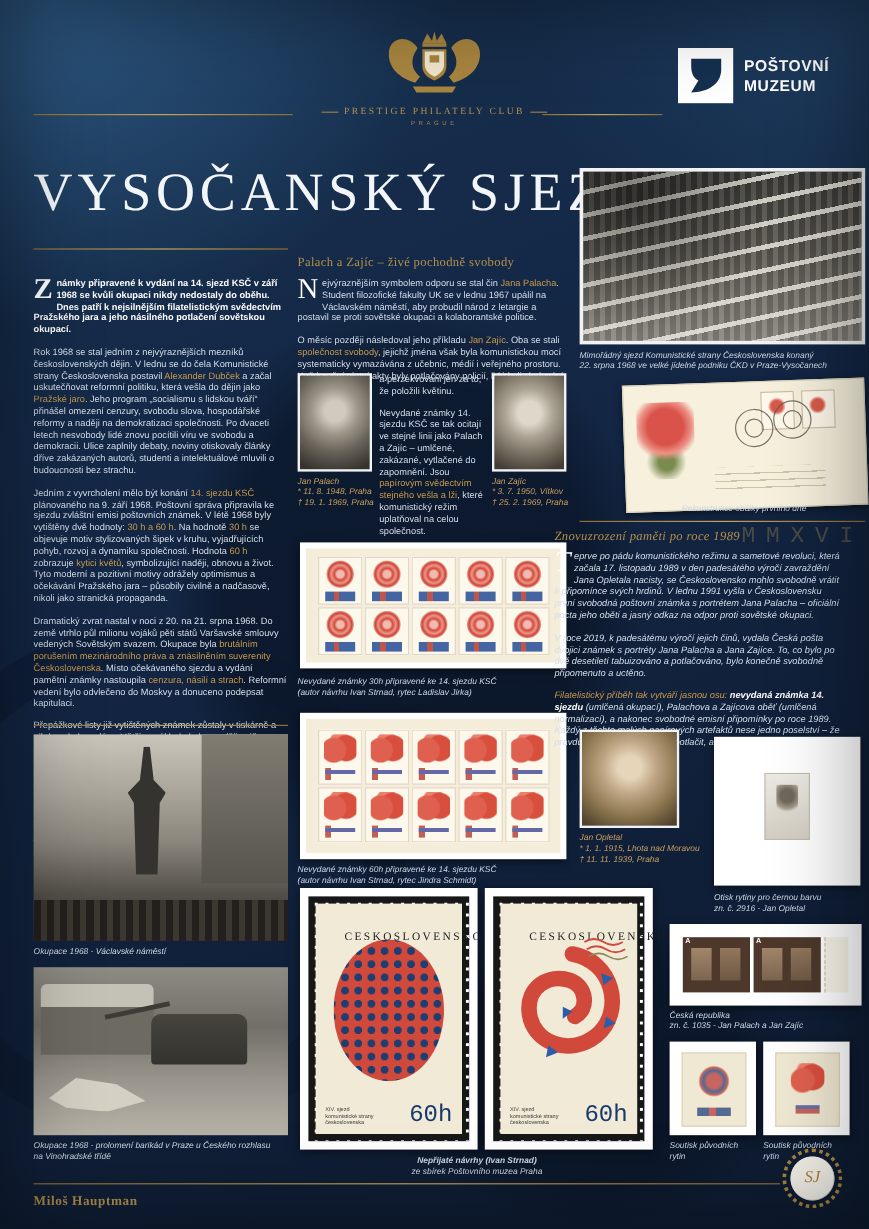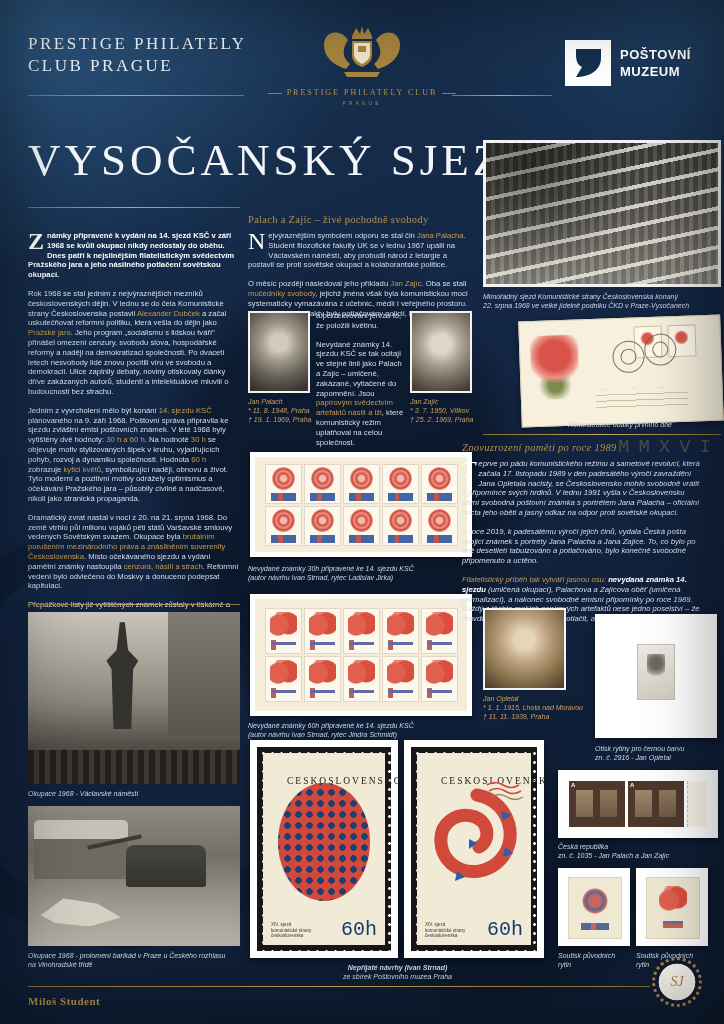--- a/index.html
+++ b/index.html
@@ -217,24 +217,20 @@
 </head>
 <body>
 
 <div class="poster">
 
   <div class="wm1"></div>
   <div class="wm2"></div>
   <div class="wm3"></div>
   <div class="wm-year">MMXVI</div>
 
-  <div class="club-name">
-    <div>PRESTIGE PHILATELY</div>
-    <div>CLUB PRAGUE</div>
-  </div>
   <div class="hline hl-left"></div>
   <div class="hline hl-right"></div>
 
   <svg class="emblem" viewBox="0 0 124 60">
     <g fill="#a8853f">
       <polygon points="52,12 56,4 60,10 62,2 64,10 68,4 72,12"></polygon>
       <rect x="52" y="12" width="20" height="3"></rect>
       <path d="M52 17 h20 v14 c0 7 -5 10 -10 12 c-5 -2 -10 -5 -10 -12 z"></path>
       <path d="M48 16 c-8 -12 -24 -9 -24 5 c0 12 9 20 22 24 l4 -5 c-7 -6 -9 -14 -2 -24 z"></path>
       <path d="M76 16 c8 -12 24 -9 24 5 c0 12 -9 20 -22 24 l-4 -5 c7 -6 9 -14 2 -24 z"></path>
@@ -283,40 +279,40 @@
     <div class="barrel"></div>
     <div class="tank"></div>
     <div class="debris"></div>
   </div>
   <div class="cap cap-okup2">
     <div>Okupace 1968 - prolomení barikád v Praze u Českého rozhlasu</div>
     <div>na Vinohradské třídě</div>
   </div>
 
   <div class="hline l-rule2"></div>
-  <div class="author">Miloš Student</div>
+  <div class="author">Miloš Hauptman</div>
 
   <div class="mcol sec-head m-head">Palach a Zajíc – živé pochodně svobody</div>
   <div class="mcol col-text m-text">
     <p><span class="dropcap">N</span><span>ejvýraznějším symbolem odporu se stal čin </span><span class="hl">Jana Palacha</span><span>. Student filozofické fakulty UK se v lednu 1967 upálil na Václavském náměstí, aby probudil národ z letargie a postavil se proti sovětské okupaci a kolaborantské politice.</span></p>
-    <p><span>O měsíc později následoval jeho příkladu </span><span class="hl">Jan Zajíc</span><span>. Oba se stali </span><span class="hl">mučedníky svobody</span><span>, jejichž jména však byla komunistickou mocí systematicky vymazávána z učebnic, médií i veřejného prostoru. Každoroční pietní akty byly potlačovány policií, lidé byli sledováni</span></p>
+    <p><span>O měsíc později následoval jeho příkladu </span><span class="hl">Jan Zajíc</span><span>. Oba se stali </span><span class="hl">společnost svobody</span><span>, jejichž jména však byla komunistickou mocí systematicky vymazávána z učebnic, médií i veřejného prostoru. Každoroční pietní akty byly potlačovány policií, lidé byli sledováni</span></p>
   </div>
 
   <div class="m-row">
     <div class="fig">
       <div class="photo ph-palach"></div>
       <div class="cap gold">
         <div>Jan Palach</div>
         <div>* 11. 8. 1948, Praha</div>
         <div>† 19. 1. 1969, Praha</div>
       </div>
     </div>
     <div class="m-center">
       <p><span>a perzekvováni jen za to, že položili květinu.</span></p>
-      <p><span>Nevydané známky 14. sjezdu KSČ se tak ocitají ve stejné linii jako Palach a Zajíc – umlčené, zakázané, vytlačené do zapomnění. Jsou </span><span class="hl">papírovým svědectvím artefaktů násilí a lži</span><span>, které komunistický režim uplatňoval na celou společnost.</span></p>
+      <p><span>Nevydané známky 14. sjezdu KSČ se tak ocitají ve stejné linii jako Palach a Zajíc – umlčené, zakázané, vytlačené do zapomnění. Jsou </span><span class="hl">papírovým svědectvím stejného vešla a lži</span><span>, které komunistický režim uplatňoval na celou společnost.</span></p>
     </div>
     <div class="fig">
       <div class="photo ph-zajic"></div>
       <div class="cap gold">
         <div>Jan Zajíc</div>
         <div>* 3. 7. 1950, Vítkov</div>
         <div>† 25. 2. 1969, Praha</div>
       </div>
     </div>
   </div>

